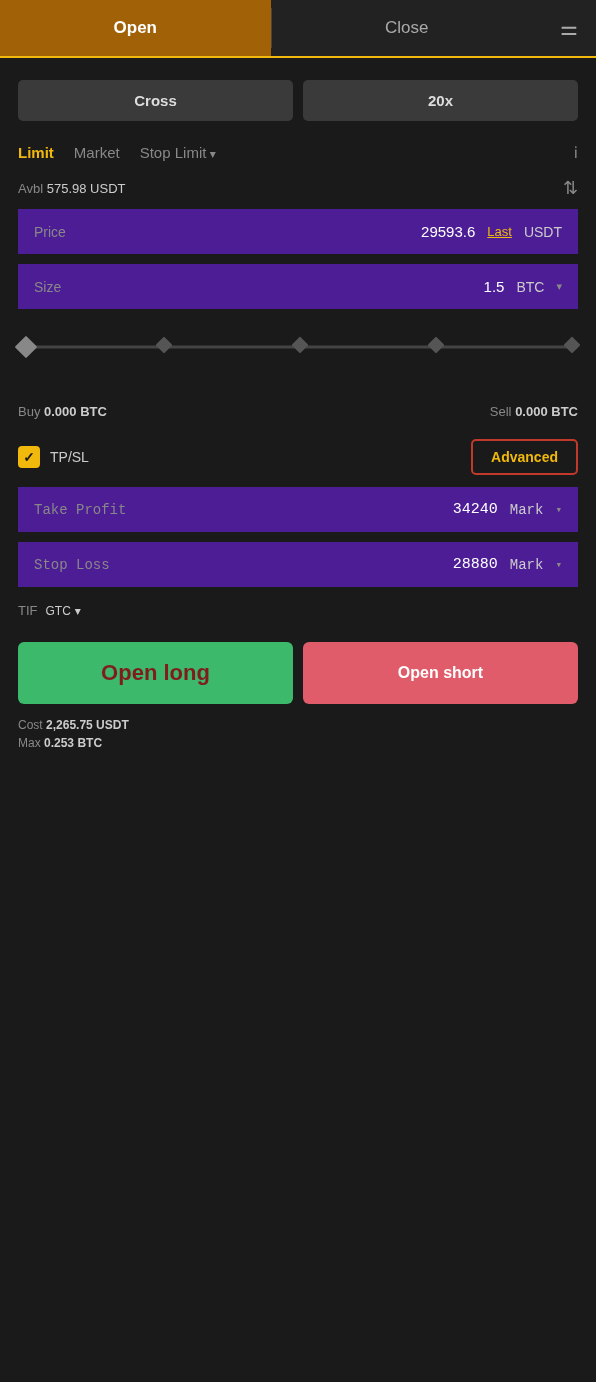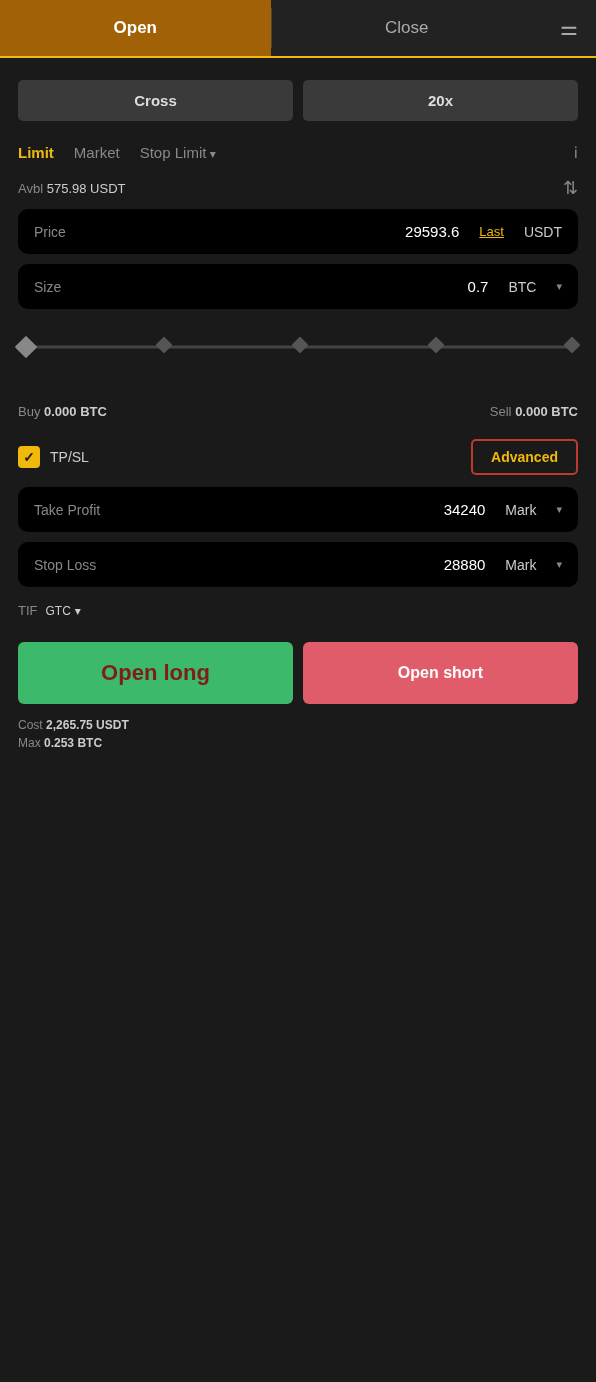--- a/index.html
+++ b/index.html
@@ -116,36 +116,36 @@
       font-weight: 500;
     }
     .transfer-icon {
       color: #888;
       font-size: 18px;
       cursor: pointer;
     }
 
     
     .input-field {
-      background: #000000;
-      border-radius: 10px;
+      background: #4c1d95;
+      border-radius: 0;
       padding: 14px 16px;
       display: flex;
       align-items: center;
       justify-content: space-between;
       margin-bottom: 10px;
     }
     .input-label {
       color: #888;
       font-size: 14px;
     }
     .input-value-group {
       display: flex;
       align-items: center;
-      gap: 20px;
+      gap: 12px;
     }
     .input-value {
       color: #fff;
       font-size: 15px;
       font-weight: 500;
     }
     .input-tag-yellow {
       color: #f0b90b;
       font-size: 13px;
       text-decoration: underline;
@@ -214,20 +214,21 @@
       background: transparent;
       cursor: pointer;
     }
 
     
     .tp-sl-inputs {
       display: flex;
       flex-direction: column;
       gap: 10px;
       margin-bottom: 16px;
+      font-family: Liberation Mono, monospace;
     }
 
     
     .tif-row {
       display: flex;
       align-items: center;
       gap: 8px;
       margin-bottom: 24px;
       font-size: 13px;
       color: #888;
@@ -382,21 +383,21 @@
     <div class="input-value-group">
       <span class="input-value">29593.6</span>
       <span class="input-tag-yellow">Last</span>
       <span class="input-unit">USDT</span>
     </div>
   </div>
 
   <div class="input-field">
     <span class="input-label">Size</span>
     <div class="input-value-group">
-      <span class="input-value">0.7</span>
+      <span class="input-value">1.5</span>
       <span class="input-unit">BTC</span>
       <span class="dropdown-arrow">▾</span>
     </div>
   </div>
 
   <div class="slider-wrapper">
     <div class="custom-slider">
       <div class="custom-track"></div>
       <div class="tick-marks">
         <div class="tick first"></div>

